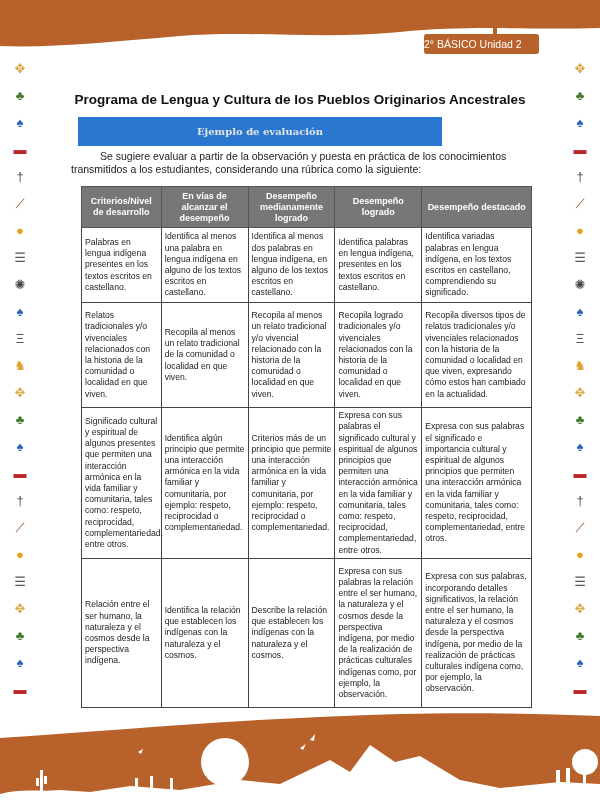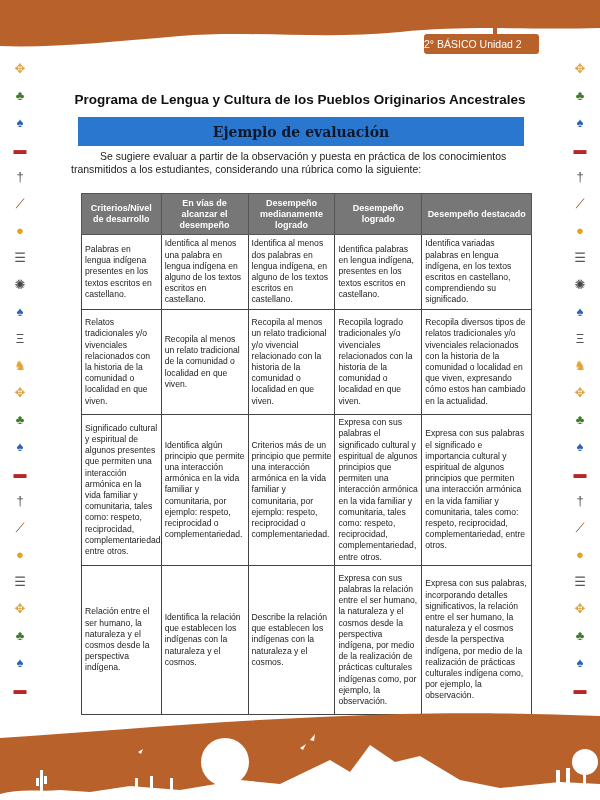--- a/index.html
+++ b/index.html
@@ -22,31 +22,31 @@
   .side-col.right { left:560px; }
   .side-icon {
     height:27px; display:flex; align-items:center; justify-content:center;
     font-size:13px; line-height:1;
   }
   .program-title {
     position:absolute; left:62px; top:70px; width:476px; text-align:center;
     font-size:13.5px; font-weight:bold; color:#111; line-height:20px;margin-top:20px;
   }
   .banner {
-    position:absolute; left:78px; top:117px; width:446px; height:29px;
-    background:#2a77cf; color:#0f172a;
-    font-family:"DejaVu Serif", serif; font-weight:bold; font-size:14px;
+    position:absolute; left:78px; top:117px; width:364px; height:29px;
+    background:#2a77cf; color:#e5e5e5;
+    font-family:"DejaVu Serif", serif; font-weight:bold; font-size:10px;
     display:flex; align-items:center; justify-content:center;
   }
   .intro {
     position:absolute; left:71px; top:150px; width:470px;
     font-size:10.5px; color:#222; line-height:13px; text-indent:29px;
   }
   table.rubric {
-    position:absolute; left:81px; top:193px; width:451px;
+    position:absolute; left:81px; top:186px; width:451px;
     border-collapse:collapse; table-layout:fixed;
     font-size:8.6px; color:#222;
   }
   table.rubric th {
     background:#777; color:#fff; font-weight:bold; font-size:9px;
     text-align:center; vertical-align:middle; line-height:11px;
     border:1px solid #555; height:38px; padding:1px 3px;
   }
   table.rubric td {
     border:1px solid #444; vertical-align:middle; padding:2px 3px;

